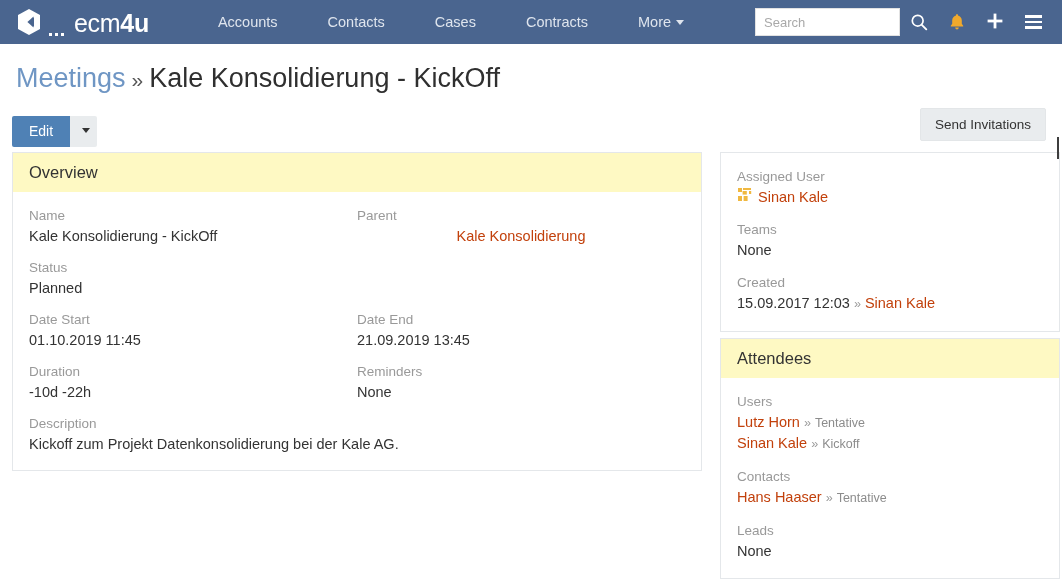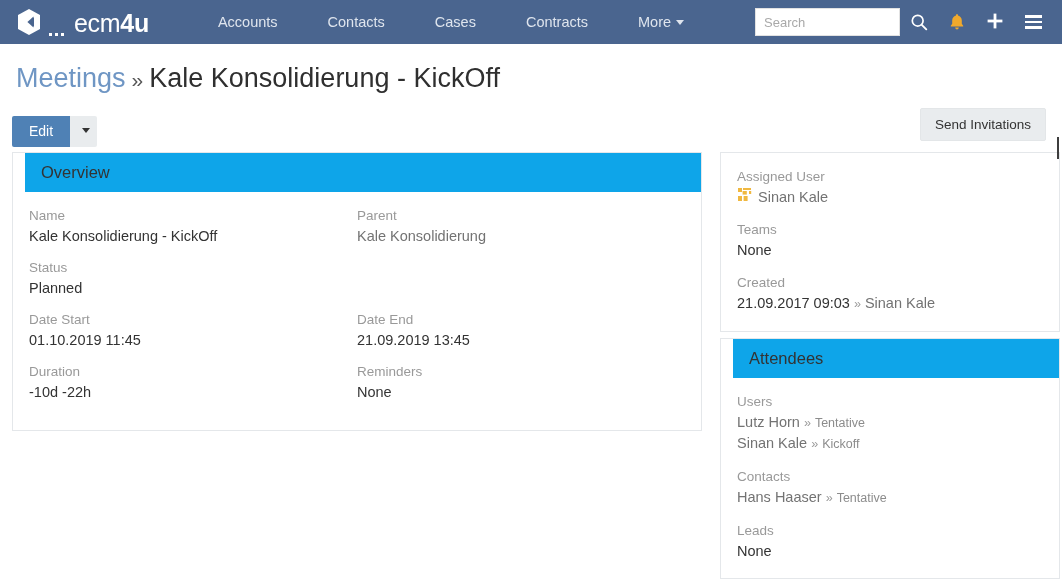--- a/index.html
+++ b/index.html
@@ -182,47 +182,47 @@
   }
   .col-left { width: 690px; flex: 0 0 690px; }
   .col-right { width: 340px; flex: 0 0 340px; }
 
   .panel {
     background: #ffffff;
     border: 1px solid #e4e7ea;
     margin-bottom: 6px;
   }
   .panel-head {
-    background: #0ea5e9;
+    background: #fef9c3;
     padding: 9px 16px;
     font-size: 16.5px;
     color: #333333;
     line-height: 21px;
-    margin-left: 12px;
   }
   .panel-body { padding: 14px 16px 16px 16px; }
 
   .fieldgrid { display: flex; flex-wrap: wrap; }
   .fcol { width: 50%; }
   .field { margin-bottom: 12px; }
   .flabel {
     color: #999999;
     font-size: 13.5px;
     line-height: 19px;
     margin-bottom: 1px;
   }
   .fvalue {
     color: #333333;
     font-size: 14.5px;
     line-height: 20px;
   }
   .fvalue.link, .link {
-    color: #737373;
+    color: #c2410c;
     text-decoration: none;
     cursor: pointer;
+    text-align: center;
   }
   .fvalue.empty-slot { height: 20px; }
 
   
   .side .field { margin-bottom: 13px; }
   .side .panel-body { padding: 14px 16px 15px 16px; }
 
   .user-row { display: flex; align-items: center; gap: 6px; }
   .avatar-icon { flex: 0 0 auto; display: block; }
 
@@ -355,20 +355,24 @@
             <div class="field">
               <div class="flabel">Date End</div>
               <div class="fvalue">21.09.2019 13:45</div>
             </div>
             <div class="field">
               <div class="flabel">Reminders</div>
               <div class="fvalue">None</div>
             </div>
           </div>
 
+          <div style="width:100%;">
+            <div class="flabel">Description</div>
+            <div class="fvalue">Kickoff zum Projekt Datenkonsolidierung bei der Kale AG.</div>
+          </div>
 
         </div>
       </div>
     </div>
   </div>
 
   <div class="col-right side">
 
     <div class="panel">
       <div class="panel-body">
@@ -389,21 +393,21 @@
           </div>
         </div>
 
         <div class="field">
           <div class="flabel">Teams</div>
           <div class="fvalue">None</div>
         </div>
 
         <div class="field" style="margin-bottom:2px;">
           <div class="flabel">Created</div>
-          <div class="fvalue"><span>21.09.2017 09:03</span>
+          <div class="fvalue"><span>15.09.2017 12:03</span>
             <span class="sep" style="color:#9a9a9a;font-size:12.5px;">»</span>
             <a class="link">Sinan Kale</a>
           </div>
         </div>
       </div>
     </div>
 
     <div class="panel">
       <div class="panel-head">Attendees</div>
       <div class="panel-body">

